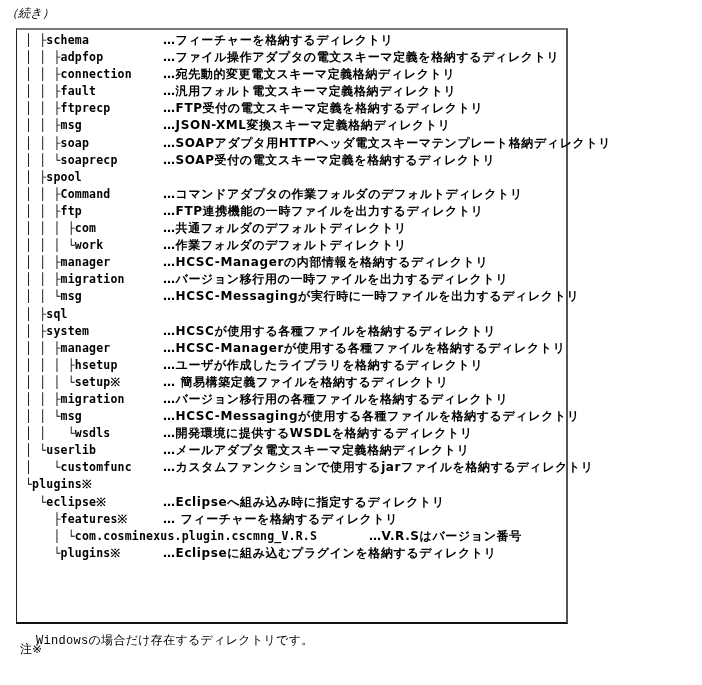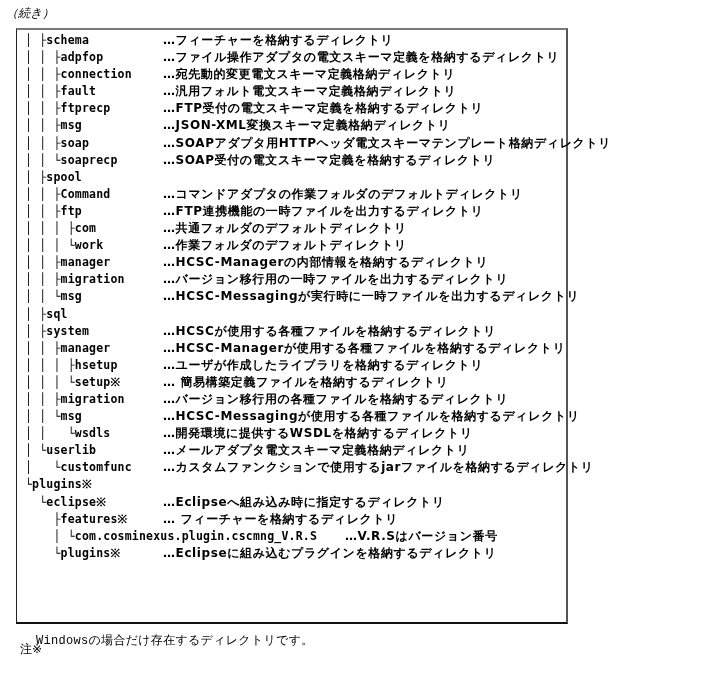--- a/index.html
+++ b/index.html
@@ -29,21 +29,21 @@
   .tree {
     position: absolute; left: 8px; top: 0;
     font-family: "DejaVu Sans Mono", monospace; font-size: 11.5px;
     letter-spacing: 0.2px;
   }
   .desc {
     position: absolute; left: 146px; top: 0;
     font-family: "DejaVu Sans", sans-serif; font-size: 12px;
     letter-spacing: 0.6px;
   }
-  .desc.wide { left: 328px; }
+  .desc.wide { left: 352px; }
   .note-title {
     position: absolute; left: 20px; top: 641px;
     font-family: "DejaVu Sans", sans-serif; font-size: 12px;
   }
   .note-body {
     position: absolute; left: 36px; top: 632px;
     font-family: Liberation Mono, monospace; font-size: 12px; letter-spacing: 0.3px;
   }
 </style>
 </head>

